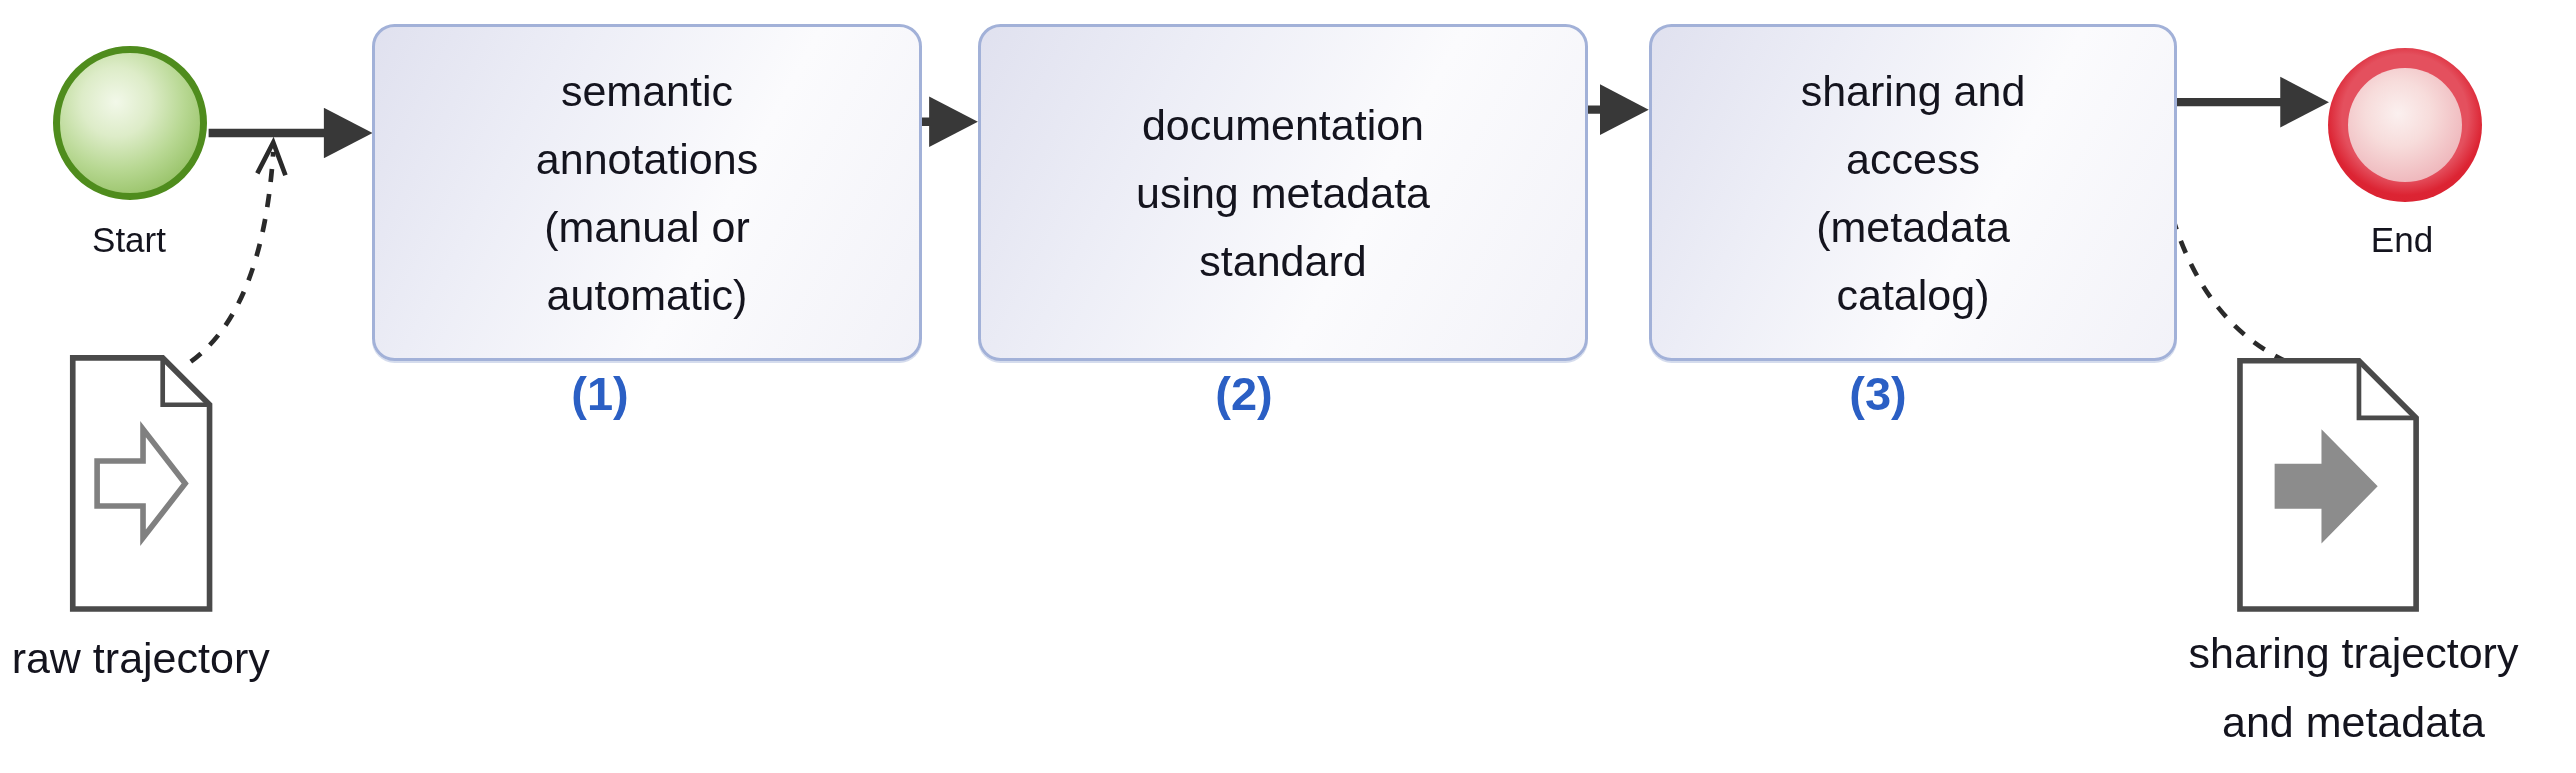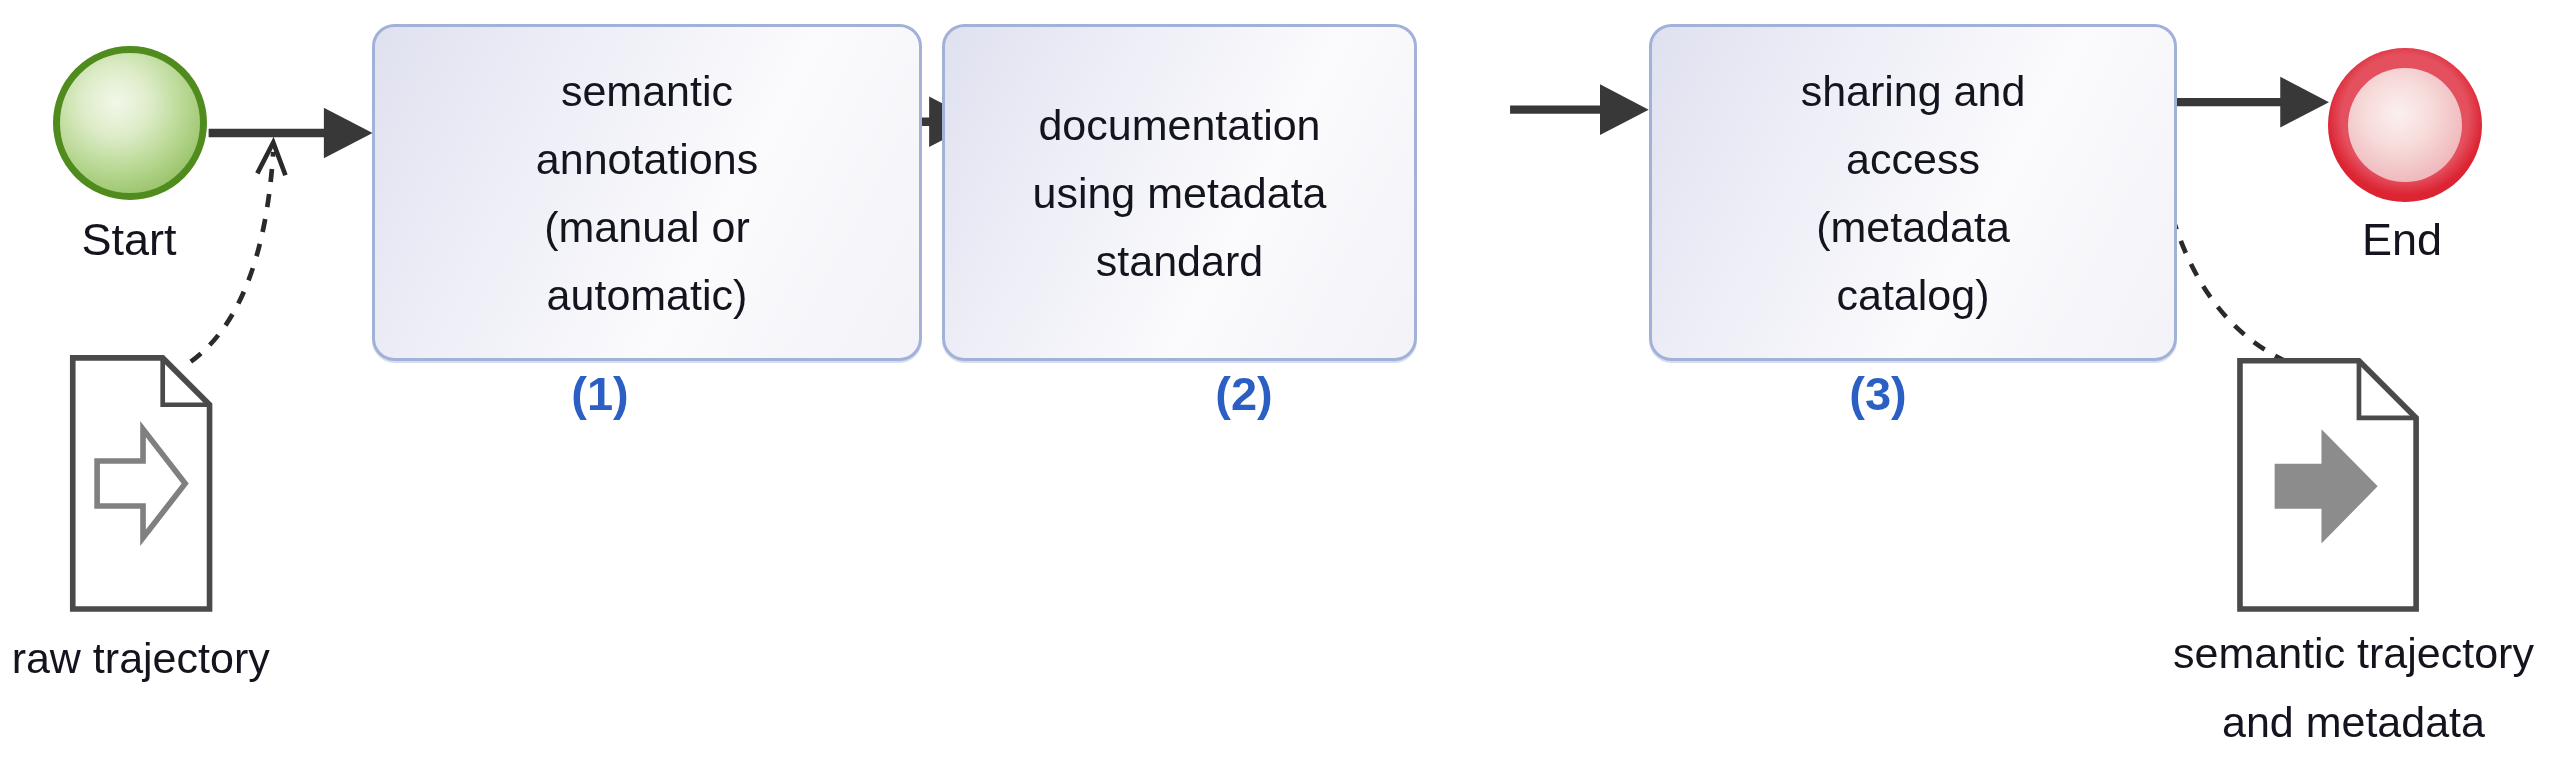--- a/index.html
+++ b/index.html
@@ -37,38 +37,38 @@
   
   .task {
     position: absolute; top: 24.4px; height: 337px; box-sizing: border-box;
     border: 3.7px solid #a2b1d8; border-radius: 22.5px;
     background: linear-gradient(118deg,
       #e0e1ef 0%, #ecedf6 28%, #fbfbfd 62%, #f2f2f8 100%);
     display: flex; align-items: center; justify-content: center;
     box-shadow: 0 1.9px 0 rgba(162,177,216,0.45);
   }
   .task-1 { left: 372px; width: 550px; }
-  .task-2 { left: 942px; width: 475px; }
+  .task-2 { left: 978px; width: 610px; }
   .task-3 { left: 1649px; width: 528px; }
   .task-text {
     white-space: pre-line; text-align: center;
     font-size: 43px; line-height: 68px; color: #14141e;
   }
   .task-number {
     position: absolute; top: 366px; height: 58px;
     text-align: center; font-size: 47px; font-weight: bold; color: #2b5fc4;
   }
   .num-1 { left: 372px; width: 456px; }
   .num-2 { left: 978px; width: 532px; }
   .num-3 { left: 1649px; width: 458px; }
 
   
   .shape-label {
     position: absolute; text-align: center;
-    font-size: 45px; line-height: 52px; color: #14141e;
+    font-size: 35px; line-height: 52px; color: #14141e;
   }
   .start-label { left: 26px;  top: 214px; width: 206px; }
   .end-label   { left: 2299px; top: 214px; width: 206px; }
   .doc-label   { font-size: 43px; line-height: 69px; white-space: pre-line; }
   .doc-label-in  { left: 4.7px; top: 624px; width: 272px; }
   .doc-label-out { left: 2137px; top: 619px; width: 433px; }
 </style>
 </head>
 <body>
 
@@ -140,17 +140,17 @@
 catalog)</div>
   </div>
   <div class="task-number num-3">(3)</div>
 
   <div class="event end-event">
     <div class="end-inner"></div>
   </div>
   <div class="shape-label doc-label doc-label-in">raw trajectory</div>
 
   <div class="shape-label end-label">End</div>
-  <div class="shape-label doc-label doc-label-out">semantic trajectory
+  <div class="shape-label doc-label doc-label-out">sharing trajectory
 and metadata</div>
 
 </div>
 
 
 </body></html>

